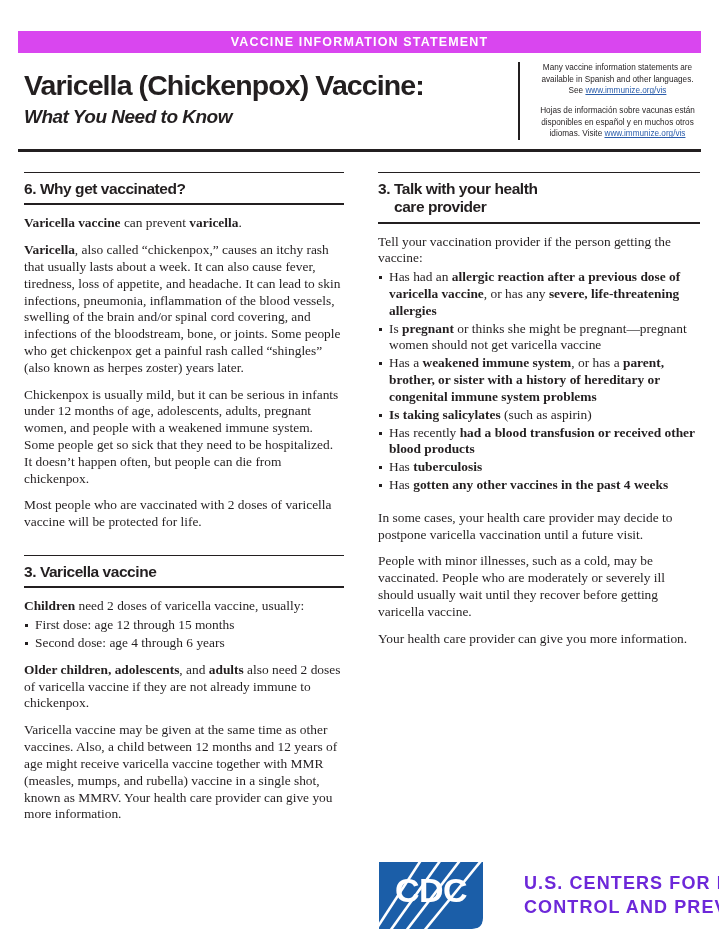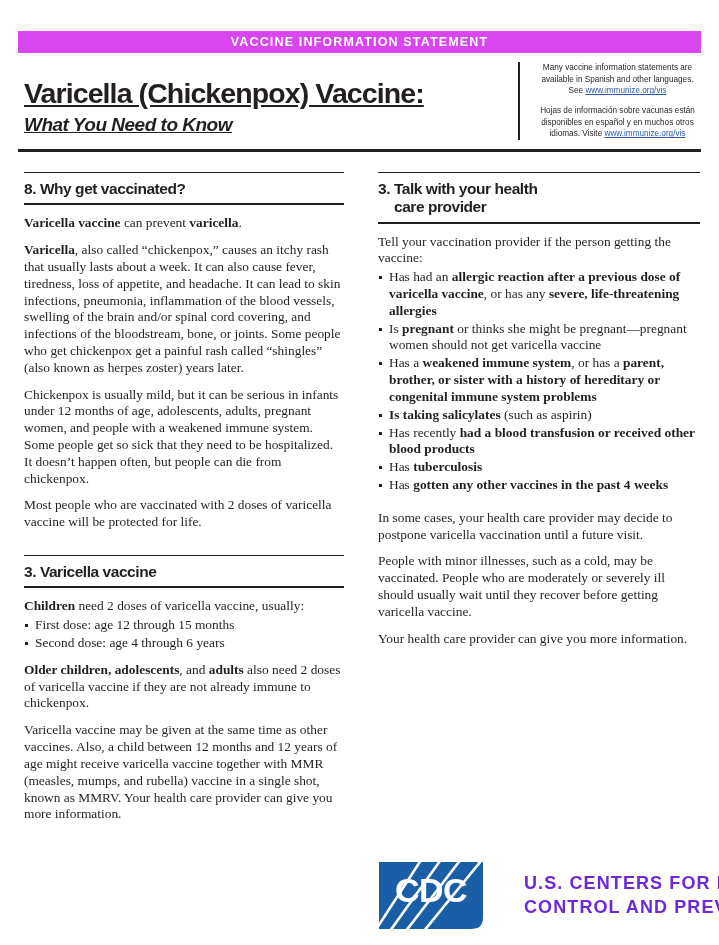--- a/index.html
+++ b/index.html
@@ -50,23 +50,22 @@
   .masthead {
     position: absolute;
     left: 18px;
     top: 62px;
     width: 683px;
     height: 82px;
   }
   .title-block {
     position: absolute;
     left: 6px;
-    top: 16px;
+    top: 8px;
     width: 494px;
-    text-decoration: underline;
   }
   .title-main {
     font-family: "Liberation Sans", sans-serif;
     font-weight: bold;
     font-size: 28.5px;
     line-height: 1.08;
     letter-spacing: -0.9px;
     color: #231f20;
     white-space: nowrap;
   }
@@ -230,21 +229,21 @@
       <p><span>Many vaccine information statements are available in Spanish and other languages. See </span><a href="#">www.immunize.org/vis</a></p>
       <p><span>Hojas de información sobre vacunas están disponibles en español y en muchos otros idiomas. Visite </span><a href="#">www.immunize.org/vis</a></p>
     </div>
   </div>
   <div class="masthead-rule"></div>
 
   <div class="col col-left">
 
     <div class="section">
       <div class="sec-head">
-        <h2>8. Why get vaccinated?</h2>
+        <h2>6. Why get vaccinated?</h2>
       </div>
 
       <p class="body"><b>Varicella vaccine</b><span> can prevent </span><b>varicella</b><span>.</span></p>
 
       <p class="body"><b>Varicella</b><span>, also called “chickenpox,” causes an itchy rash that usually lasts about a week. It can also cause fever, tiredness, loss of appetite, and headache. It can lead to skin infections, pneumonia, inflammation of the blood vessels, swelling of the brain and/or spinal cord covering, and infections of the bloodstream, bone, or joints. Some people who get chickenpox get a painful rash called “shingles” (also known as herpes zoster) years later.</span></p>
 
       <p class="body">Chickenpox is usually mild, but it can be serious in infants under 12 months of age, adolescents, adults, pregnant women, and people with a weakened immune system. Some people get so sick that they need to be hospitalized. It doesn’t happen often, but people can die from chickenpox.</p>
 
       <p class="body">Most people who are vaccinated with 2 doses of varicella vaccine will be protected for life.</p>
     </div>

